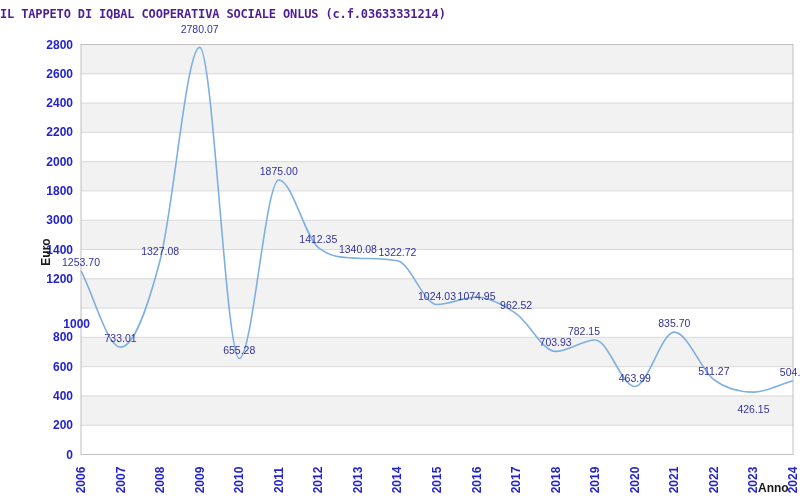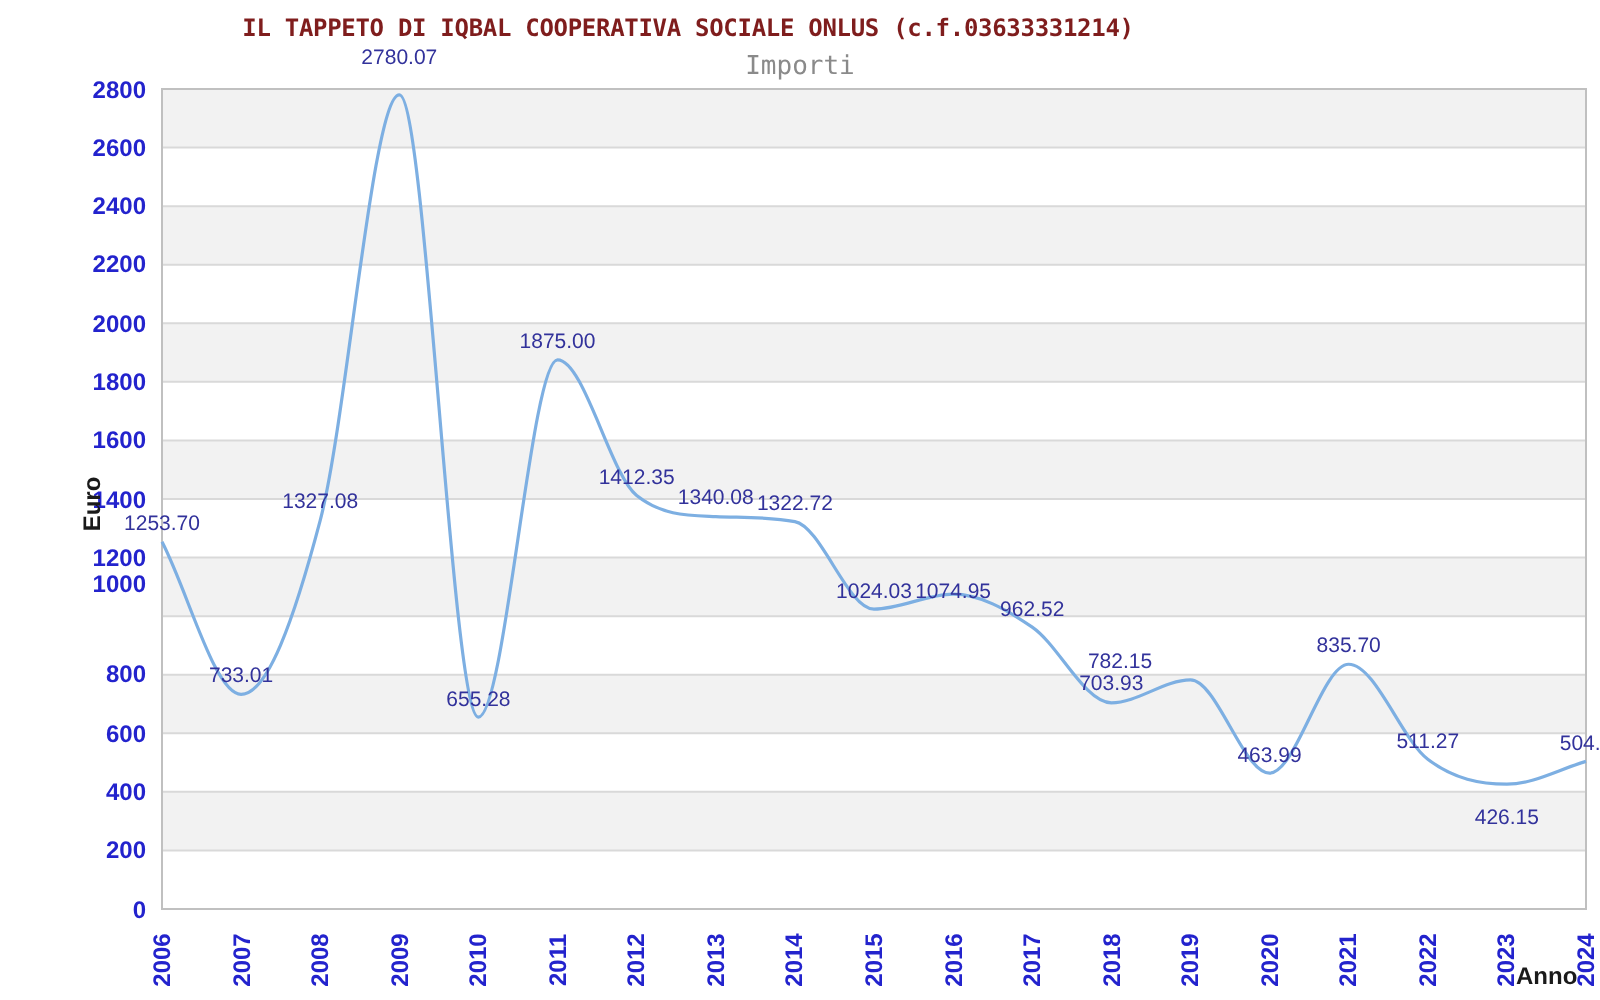--- a/index.html
+++ b/index.html
@@ -1,23 +1,23 @@
 <!DOCTYPE html>
 <html><head>
 <meta charset="utf-8">
 <style>
   html,body{margin:0;padding:0;background:#ffffff;}
   #stage{
     position:relative;width:800px;height:500px;background:#ffffff;
     overflow:hidden;font-family:"Liberation Sans","DejaVu Sans",sans-serif;
   }
   .chart-title{
-    position:absolute;top:7px;left:0;width:688px;text-align:center;
+    position:absolute;top:7px;left:0;width:688px;
     font-family:"DejaVu Sans Mono",monospace;font-size:12px;font-weight:bold;
-    letter-spacing:-0.15px;color:#7f1d1d;white-space:nowrap;
+    letter-spacing:-0.15px;color:#4c1d95;white-space:nowrap;
   }
   .chart-subtitle{
     position:absolute;top:26px;left:0;width:800px;text-align:center;
     font-family:"DejaVu Sans Mono",monospace;font-size:13px;color:#8a8a8a;
     white-space:nowrap;
   }
   #plot-svg{position:absolute;left:0;top:0;}
   .ytick{
     position:absolute;left:0;width:73px;text-align:right;
     font-size:12px;font-weight:bold;color:#2323cd;line-height:16px;
@@ -38,21 +38,20 @@
   .xaxis-title{
     position:absolute;left:758px;top:481px;
     font-size:12px;font-weight:bold;color:#1a1a1a;white-space:nowrap;
   }
 </style>
 </head>
 <body>
 
 <div id="stage">
   <div class="chart-title">IL TAPPETO DI IQBAL COOPERATIVA SOCIALE ONLUS (c.f.03633331214)</div>
-  <div class="chart-subtitle">Importi</div>
 
   <svg id="plot-svg" width="800" height="500" xmlns="http://www.w3.org/2000/svg">
       <rect x="81" y="395.92857142857144" width="712" height="29.285714285714278" fill="#f2f2f2"></rect>
       <rect x="81" y="337.3571428571429" width="712" height="29.285714285714278" fill="#f2f2f2"></rect>
       <rect x="81" y="278.78571428571433" width="712" height="29.28571428571422" fill="#f2f2f2"></rect>
       <rect x="81" y="220.21428571428572" width="712" height="29.285714285714278" fill="#f2f2f2"></rect>
       <rect x="81" y="161.6428571428571" width="712" height="29.285714285714278" fill="#f2f2f2"></rect>
       <rect x="81" y="103.07142857142861" width="712" height="29.285714285714278" fill="#f2f2f2"></rect>
       <rect x="81" y="44.5" width="712" height="29.285714285714278" fill="#f2f2f2"></rect>
       <line x1="81" y1="425.2142857142857" x2="793" y2="425.2142857142857" stroke="#d9d9d9" stroke-width="1"></line>
@@ -71,24 +70,24 @@
       <rect x="81" y="44.5" width="712" height="410" fill="none" stroke="#c0c0c0" stroke-width="1"></rect>
       <path d="M81,270.9225 C94.18518518518519,296.33713095238096 107.37037037037037,347.16639285714285 120.55555555555556,347.16639285714285 C133.74074074074073,347.16639285714285 146.92592592592592,310.13558333333333 160.11111111111111,260.17757142857147 C173.2962962962963,210.21955952380955 186.4814814814815,47.4183214285714 199.66666666666669,47.4183214285714 C212.85185185185188,47.4183214285714 226.03703703703704,358.5482857142857 239.22222222222223,358.5482857142857 C252.40740740740742,358.5482857142857 265.5925925925926,179.9464285714286 278.77777777777777,179.9464285714286 C291.962962962963,179.9464285714286 305.14814814814815,237.25471120913178 318.33333333333337,247.69160714285715 C331.51851851851853,258.1285030765825 344.70370370370375,257.71192284886246 357.8888888888889,258.274 C371.0740740740741,258.83607715113754 384.2592592592593,258.3369208814221 397.44444444444446,260.81600000000003 C410.6296296296296,263.295079118578 423.81481481481484,304.55275 437,304.55275 C450.18518518518516,304.55275 463.3703703703704,297.0966071428571 476.55555555555554,297.0966071428571 C489.7407407407407,297.0966071428571 502.9259259259259,304.50491666666665 516.1111111111111,313.5595714285714 C529.2962962962963,322.6142261904762 542.4814814814815,351.42453571428575 555.6666666666667,351.42453571428575 C568.8518518518518,351.42453571428575 582.0370370370371,339.97089285714287 595.2222222222222,339.97089285714287 C608.4074074074074,339.97089285714287 621.5925925925926,386.5586071428571 634.7777777777778,386.5586071428571 C647.962962962963,386.5586071428571 661.1481481481482,332.1296428571428 674.3333333333334,332.1296428571428 C687.5185185185186,332.1296428571428 700.7037037037037,369.6404940476191 713.8888888888889,379.6354642857143 C727.0740740740741,389.6304345238095 740.2592592592592,392.0994642857143 753.4444444444445,392.0994642857143 C766.6296296296297,392.0994642857143 779.8148148148148,384.4900595238095 793,380.68535714285713" fill="none" stroke="#7dafe2" stroke-width="1.6" stroke-linejoin="round"></path>
     </svg>
 
   <div id="yticks">
       <div class="ytick" style="top: 446.5px;">0</div>
       <div class="ytick" style="top: 417.214px;">200</div>
       <div class="ytick" style="top: 387.929px;">400</div>
       <div class="ytick" style="top: 358.643px;">600</div>
       <div class="ytick" style="top: 329.357px;">800</div>
-      <div class="ytick" style="top: 284px;">1000</div>
+      <div class="ytick" style="top: 316px; padding-left: 17px;">1000</div>
       <div class="ytick" style="top: 270.786px;">1200</div>
       <div class="ytick" style="top: 241.5px; text-align: right;">1400</div>
-      <div class="ytick" style="top: 212.214px;">1600</div>
+      <div class="ytick" style="top: 212.214px;">3000</div>
       <div class="ytick" style="top: 182.929px;">1800</div>
       <div class="ytick" style="top: 153.643px;">2000</div>
       <div class="ytick" style="top: 124.357px;">2200</div>
       <div class="ytick" style="top: 95.0714px;">2400</div>
       <div class="ytick" style="top: 65.7857px;">2600</div>
       <div class="ytick" style="top: 36.5px;">2800</div>
     </div>
   <div id="xticks">
       <div class="xtick" style="left: 81px; top: 480px;">2006</div>
       <div class="xtick" style="left: 120.556px; top: 480px;">2007</div>
@@ -117,21 +116,21 @@
       <div class="ptlabel" style="left: 199.667px; top: 23px;">2780.07</div>
       <div class="ptlabel" style="left: 239.222px; top: 343.548px;">655.28</div>
       <div class="ptlabel" style="left: 278.778px; top: 164.946px;">1875.00</div>
       <div class="ptlabel" style="left: 318.333px; top: 232.692px;">1412.35</div>
       <div class="ptlabel" style="left: 357.889px; top: 243.274px;">1340.08</div>
       <div class="ptlabel" style="left: 397.444px; top: 245.816px;">1322.72</div>
       <div class="ptlabel" style="left: 437px; top: 289.553px;">1024.03</div>
       <div class="ptlabel" style="left: 476.556px; top: 290px;">1074.95</div>
       <div class="ptlabel" style="left: 516.111px; top: 298.56px;">962.52</div>
       <div class="ptlabel" style="left: 555.667px; top: 336.425px;">703.93</div>
-      <div class="ptlabel" style="left: 560px; top: 324.971px;">782.15</div>
+      <div class="ptlabel" style="left: 584px; top: 324.971px;">782.15</div>
       <div class="ptlabel" style="left: 634.778px; top: 371.559px;">463.99</div>
       <div class="ptlabel" style="left: 674.333px; top: 317.13px;">835.70</div>
       <div class="ptlabel" style="left: 713.889px; top: 364.635px;">511.27</div>
       <div class="ptlabel" style="left: 753.444px; top: 377.099px; margin-top: 26px;">426.15</div>
       <div class="ptlabel" style="left: 793px; top: 365.685px;">504.1</div>
     </div>
 
   <div class="yaxis-title">Euro</div>
   <div class="xaxis-title">Anno</div>
 </div>

